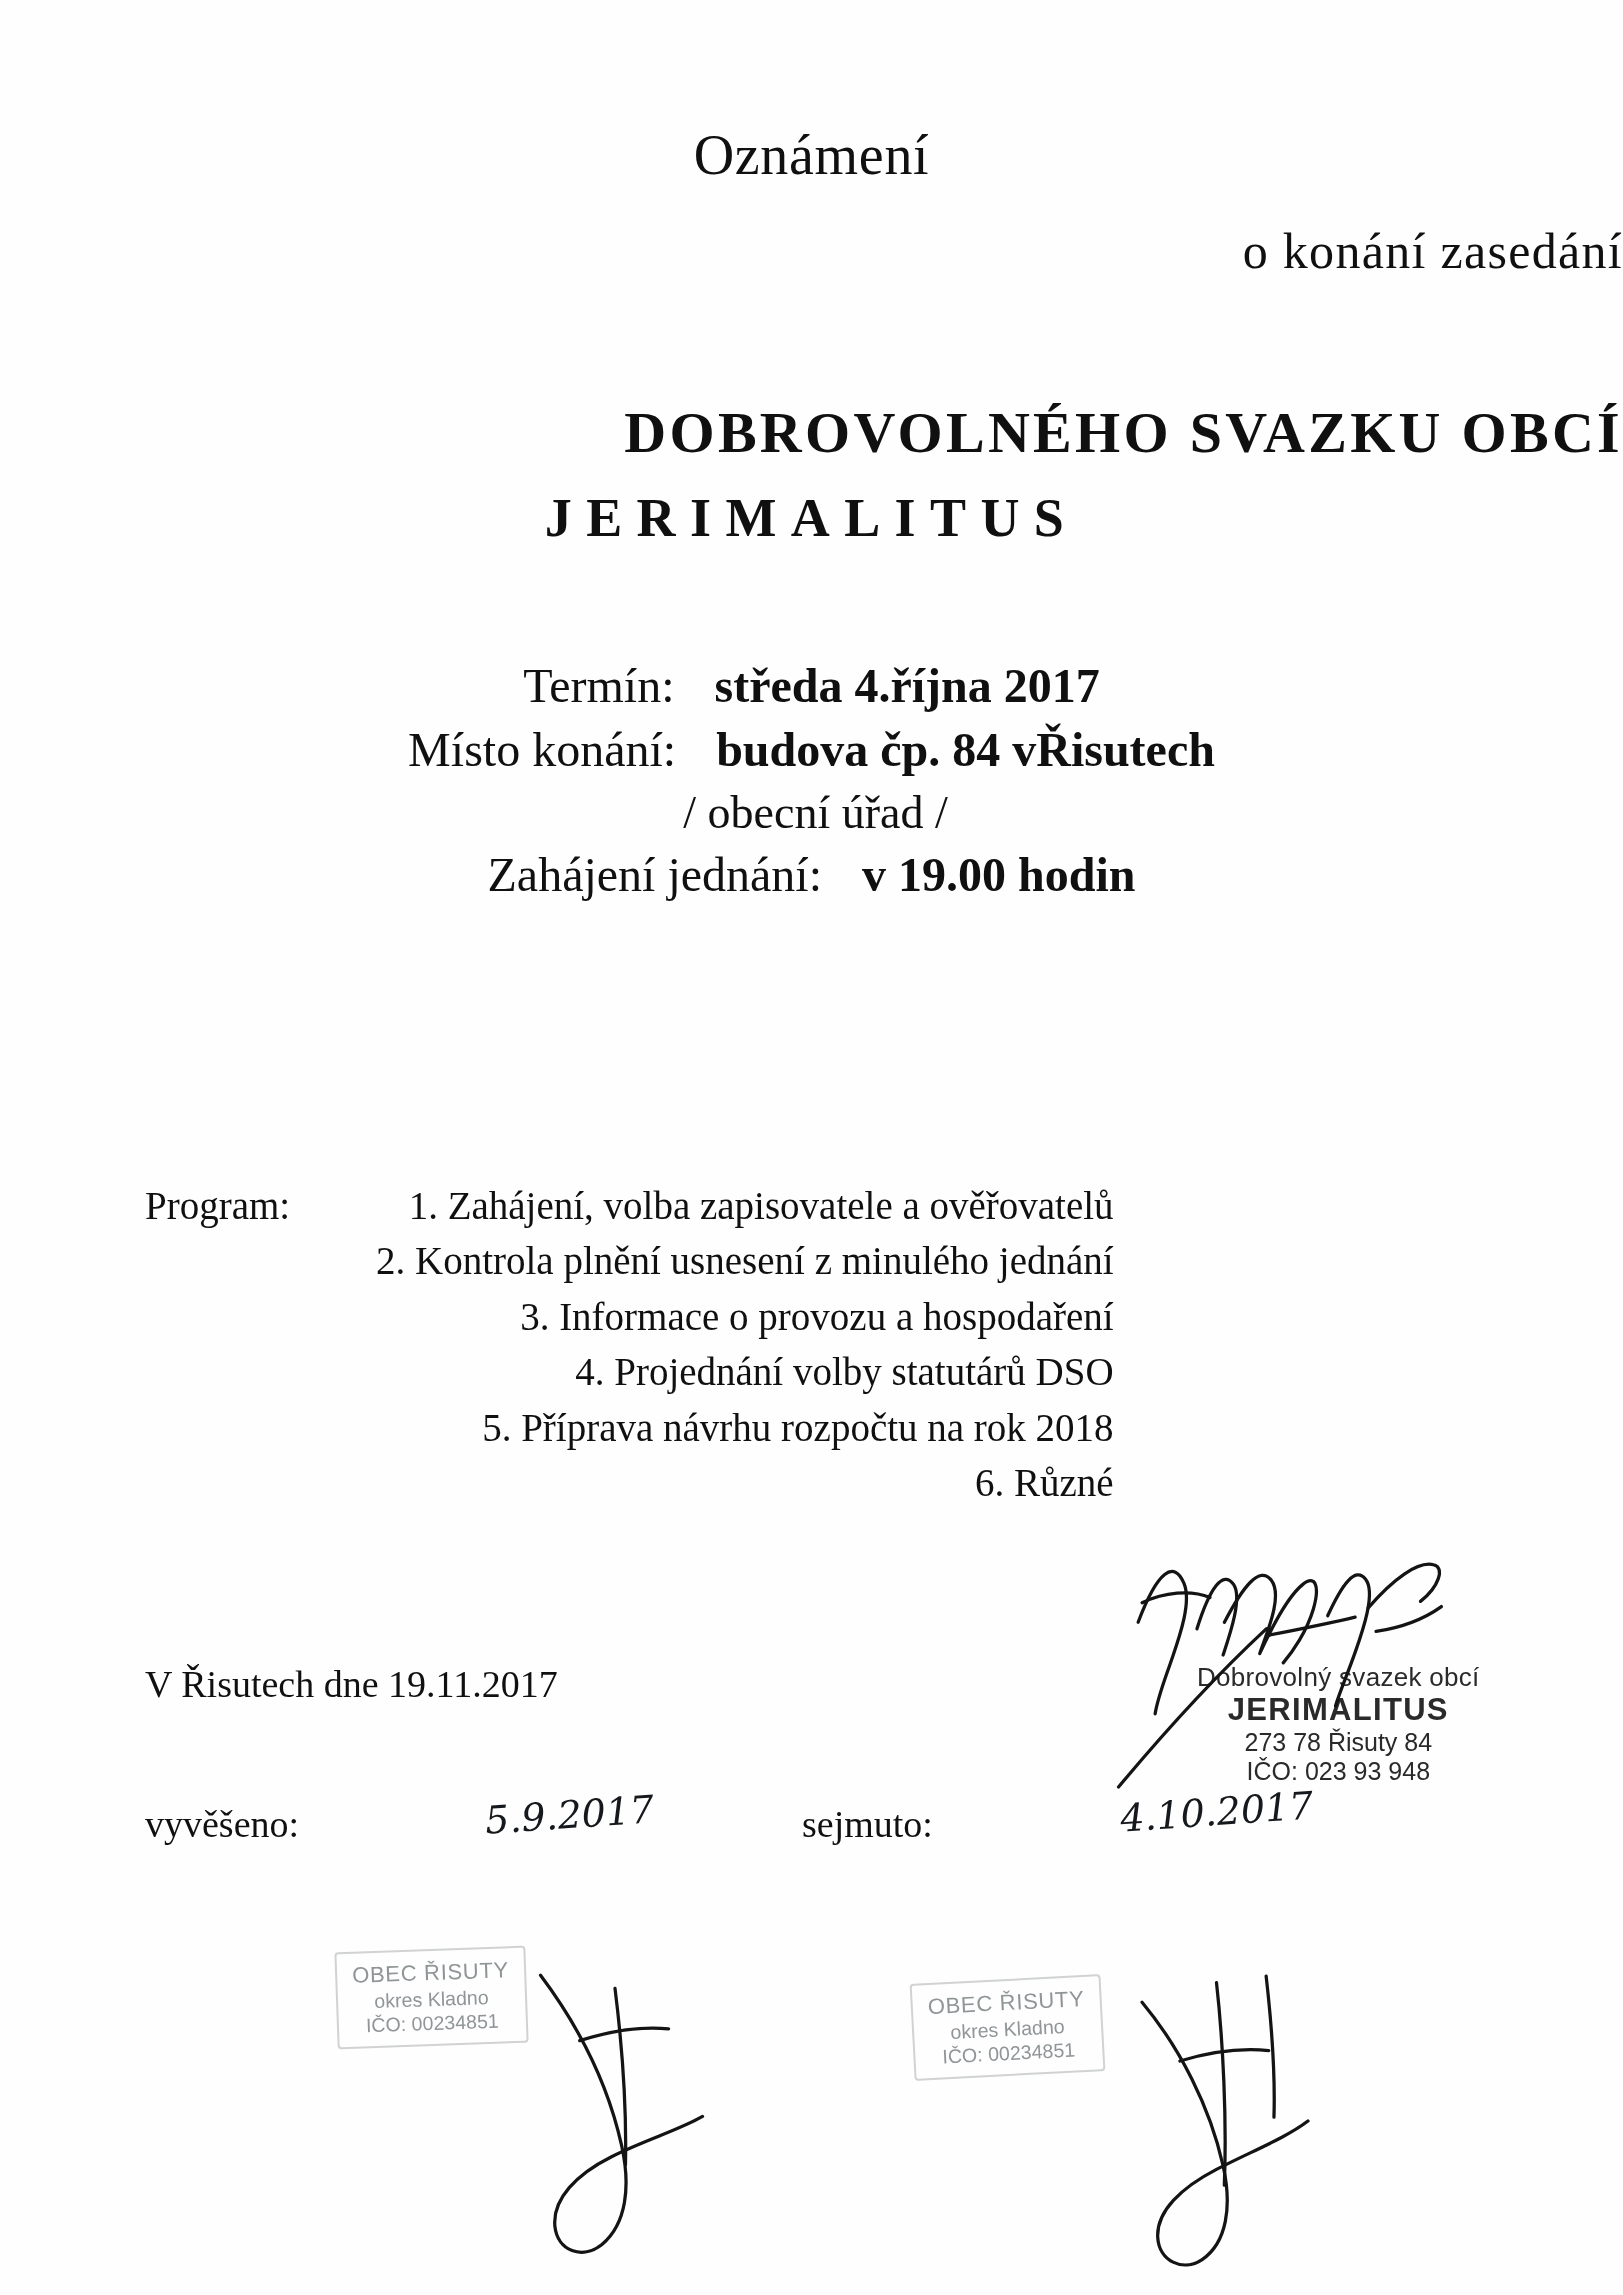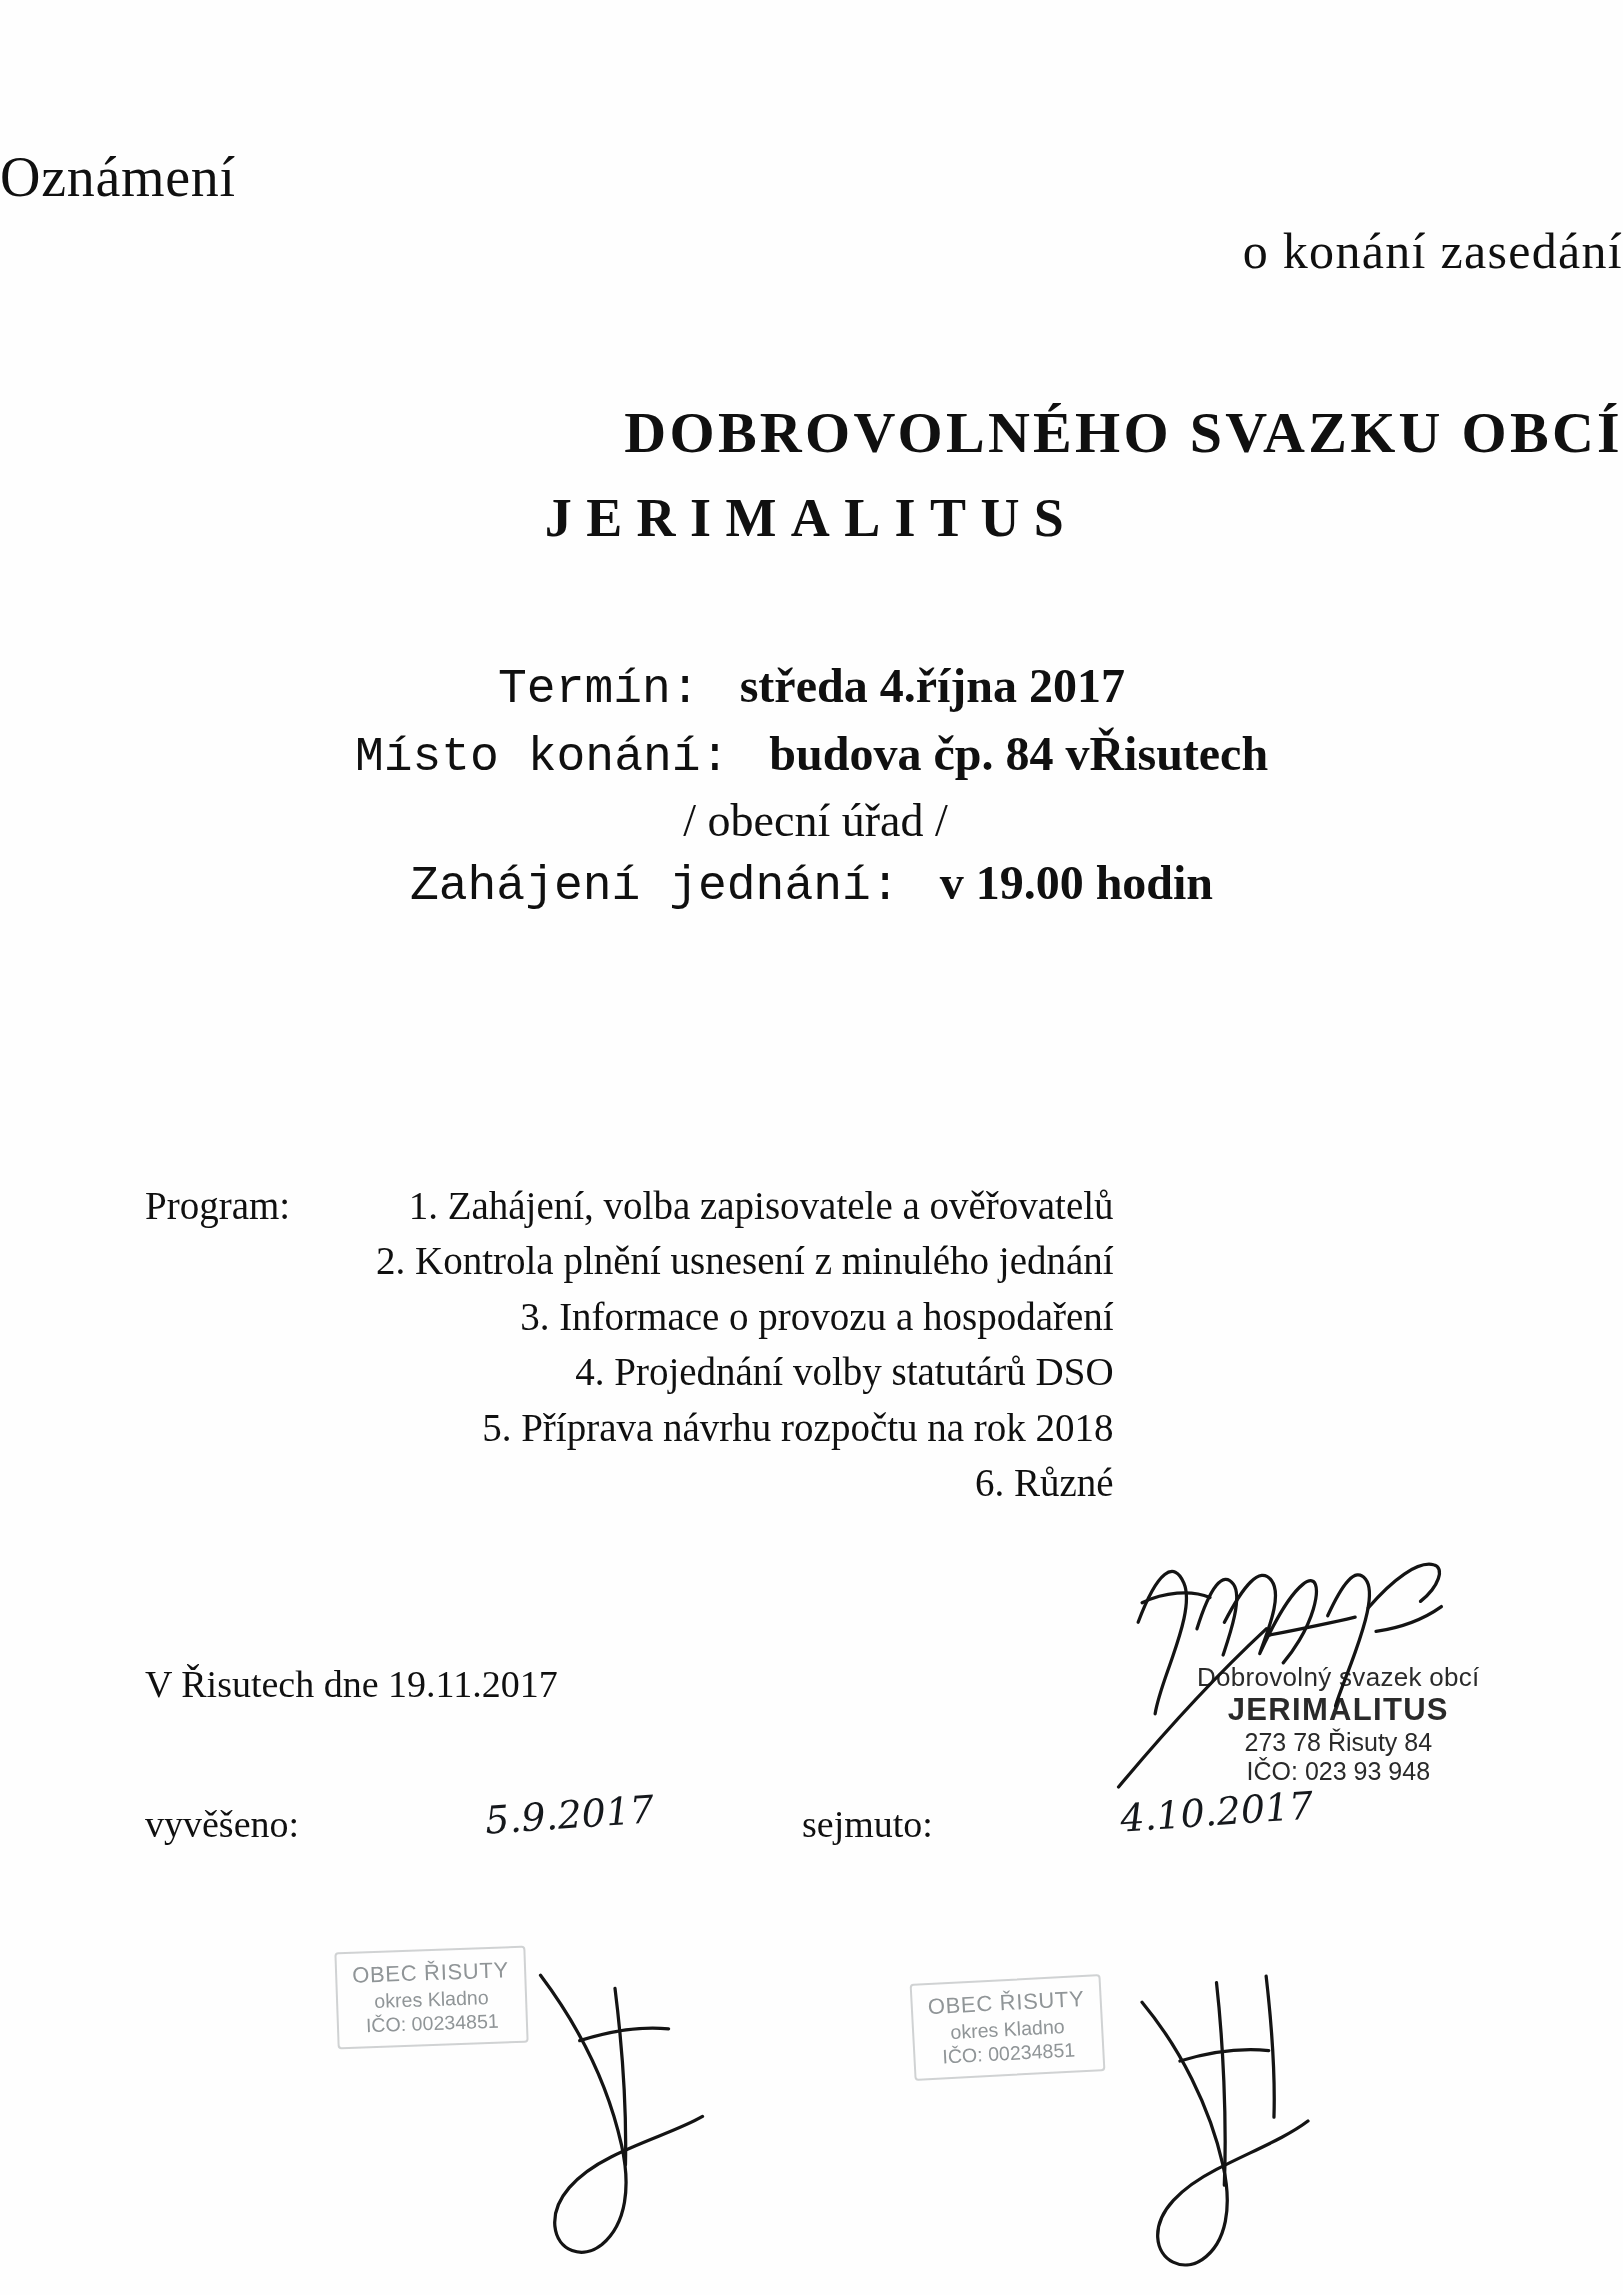--- a/index.html
+++ b/index.html
@@ -18,23 +18,24 @@
 
   .page {
     position: absolute;
     inset: 0;
     background: #fefefe;
   }
 
   
   .title-1 {
     position: absolute;
-    top: 145px;
-    left: 0;
-    width: 100%;
+    top: 123px;
+    left: 0;
+    width: 100%;
+    text-align: center;
     font-size: 56px;
     letter-spacing: 0.7px;
   }
   .title-2 {
     position: absolute;
     top: 222px;
     left: 0;
     width: 100%;
     text-align: right;
     font-size: 50px;
@@ -65,21 +66,21 @@
   .details {
     position: absolute;
     top: 654px;
     left: 0;
     width: 100%;
     text-align: center;
     font-size: 48px;
     line-height: 1.33;
   }
   .details .row { white-space: nowrap; }
-  .details .lbl { font-weight: normal; font-family: Liberation Mono, monospace; }
+  .details .lbl { font-weight: normal; }
   .details .val { font-weight: bold; margin-left: 28px; }
   .details .sub { font-weight: normal; font-size: 46px; margin-left: 8px; }
 
   
   .program {
     position: absolute;
     top: 1178px;
     left: 145px;
     font-size: 39px;
     line-height: 1.42;

